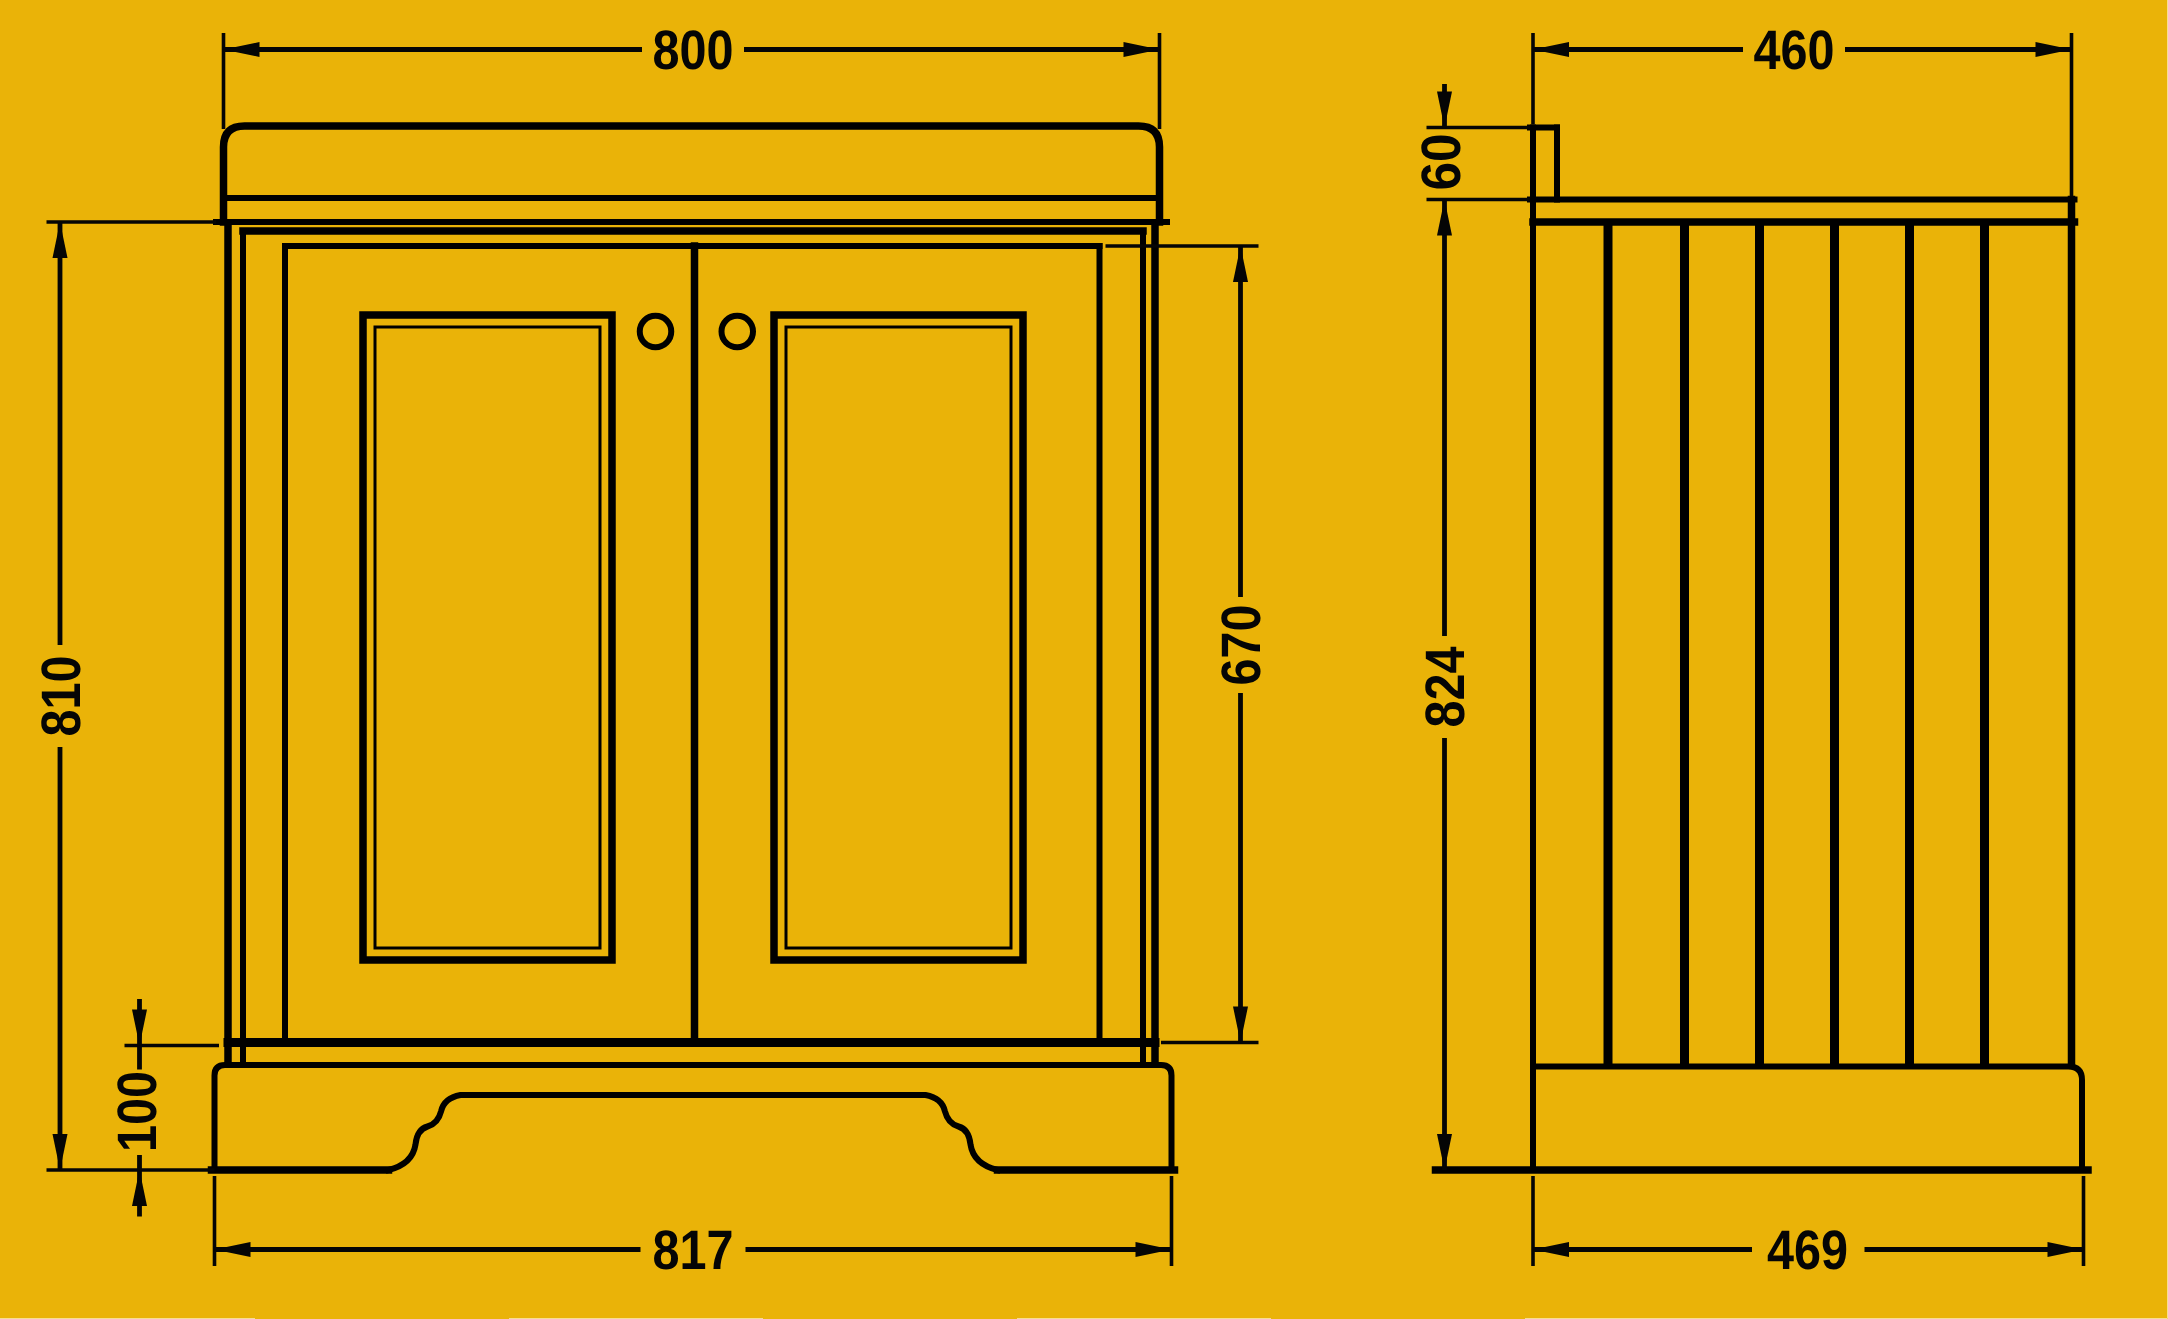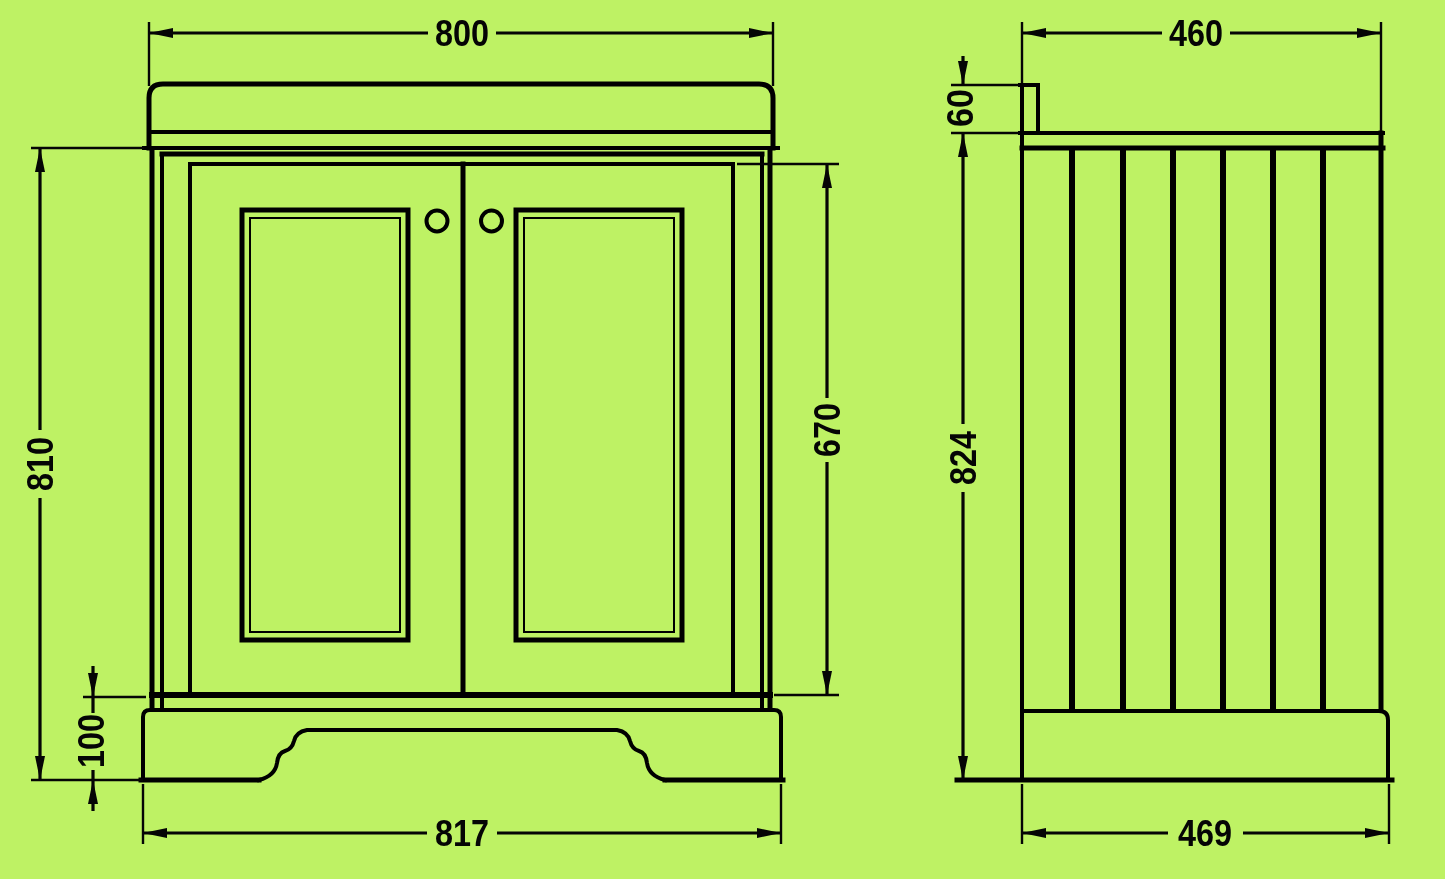--- a/index.html
+++ b/index.html
@@ -1,16 +1,16 @@
 <!DOCTYPE html>
 <html><head>
 <meta charset="utf-8">
 <style>
   html,body{margin:0;padding:0;background:#ffffff;}
-  .stage{width:1445px;height:879px;background:#bef264;position:relative;overflow:hidden;}
+  .stage{width:1445px;height:879px;background:#eab308;position:relative;overflow:hidden;}
   svg{display:block;}
   
   .ol5{stroke:#000;stroke-width:5;fill:none;stroke-linecap:square;}
   .ol6{stroke:#000;stroke-width:6;fill:none;stroke-linecap:square;}
   .ol4{stroke:#000;stroke-width:4;fill:none;stroke-linecap:square;}
   .thin{stroke:#000;stroke-width:2;fill:none;}
   
   .dim{stroke:#050505;stroke-width:3.2;fill:none;stroke-linecap:butt;}
   .ext{stroke:#050505;stroke-width:2.4;fill:none;stroke-linecap:butt;}
   .ah{fill:#050505;stroke:none;}

